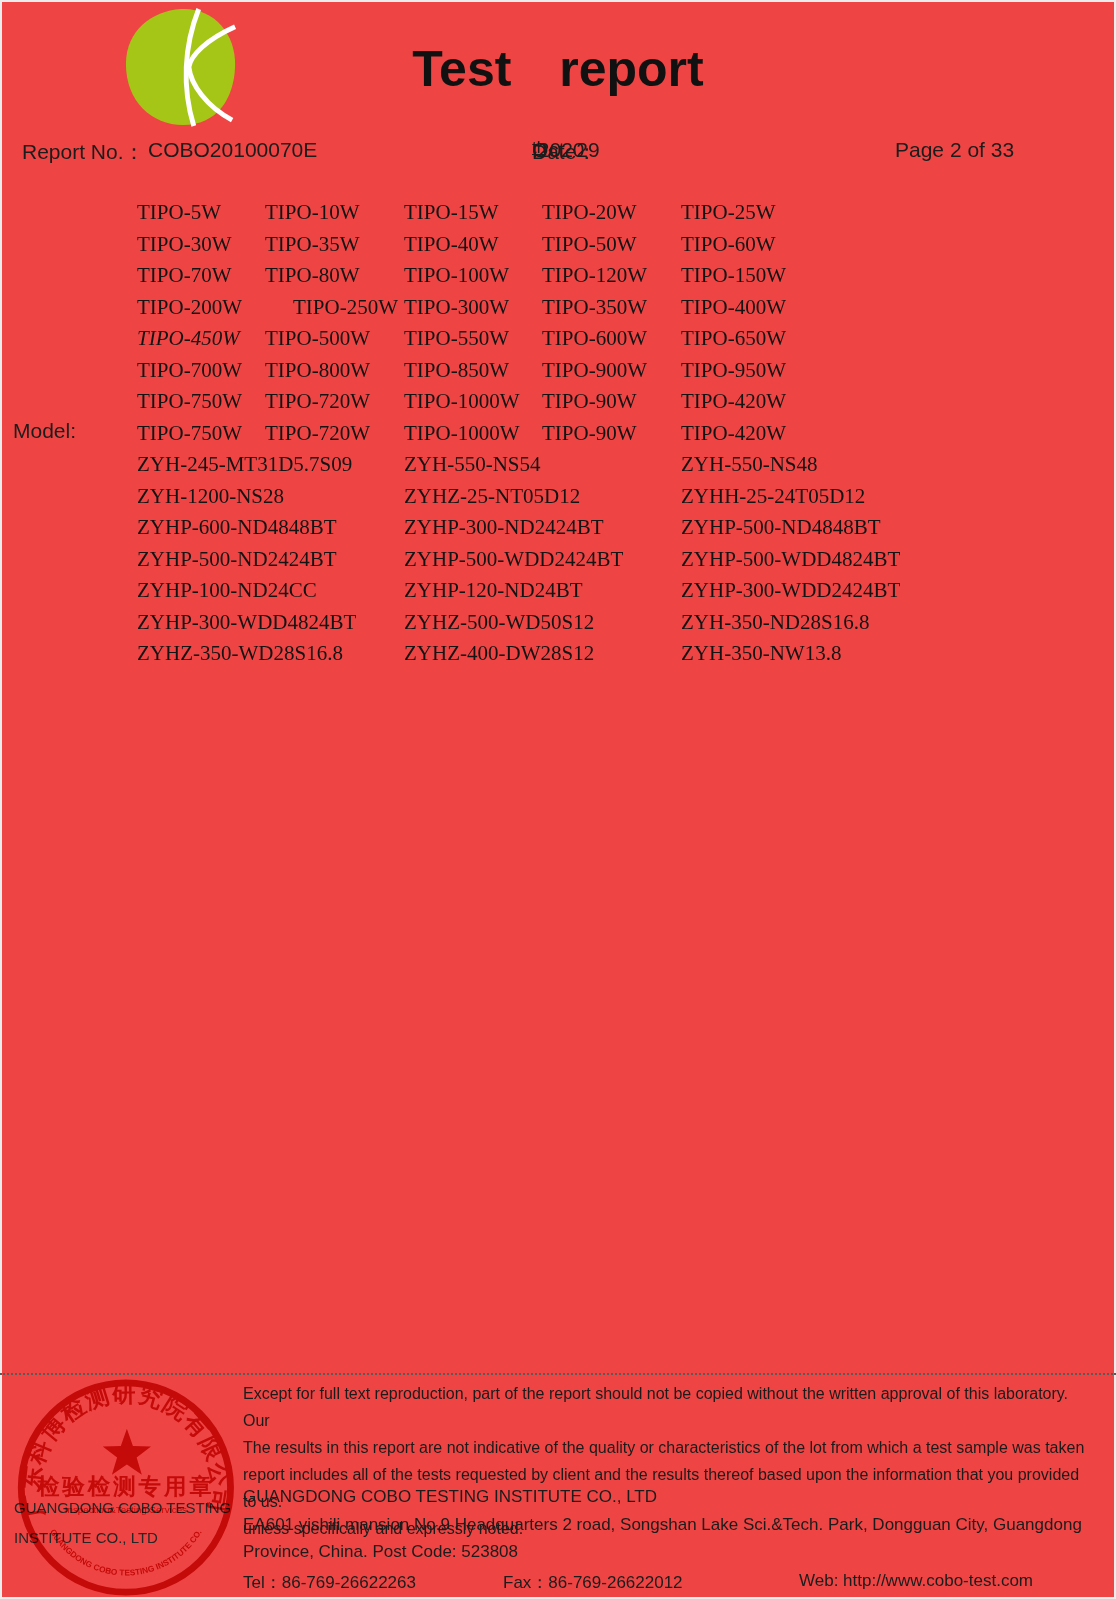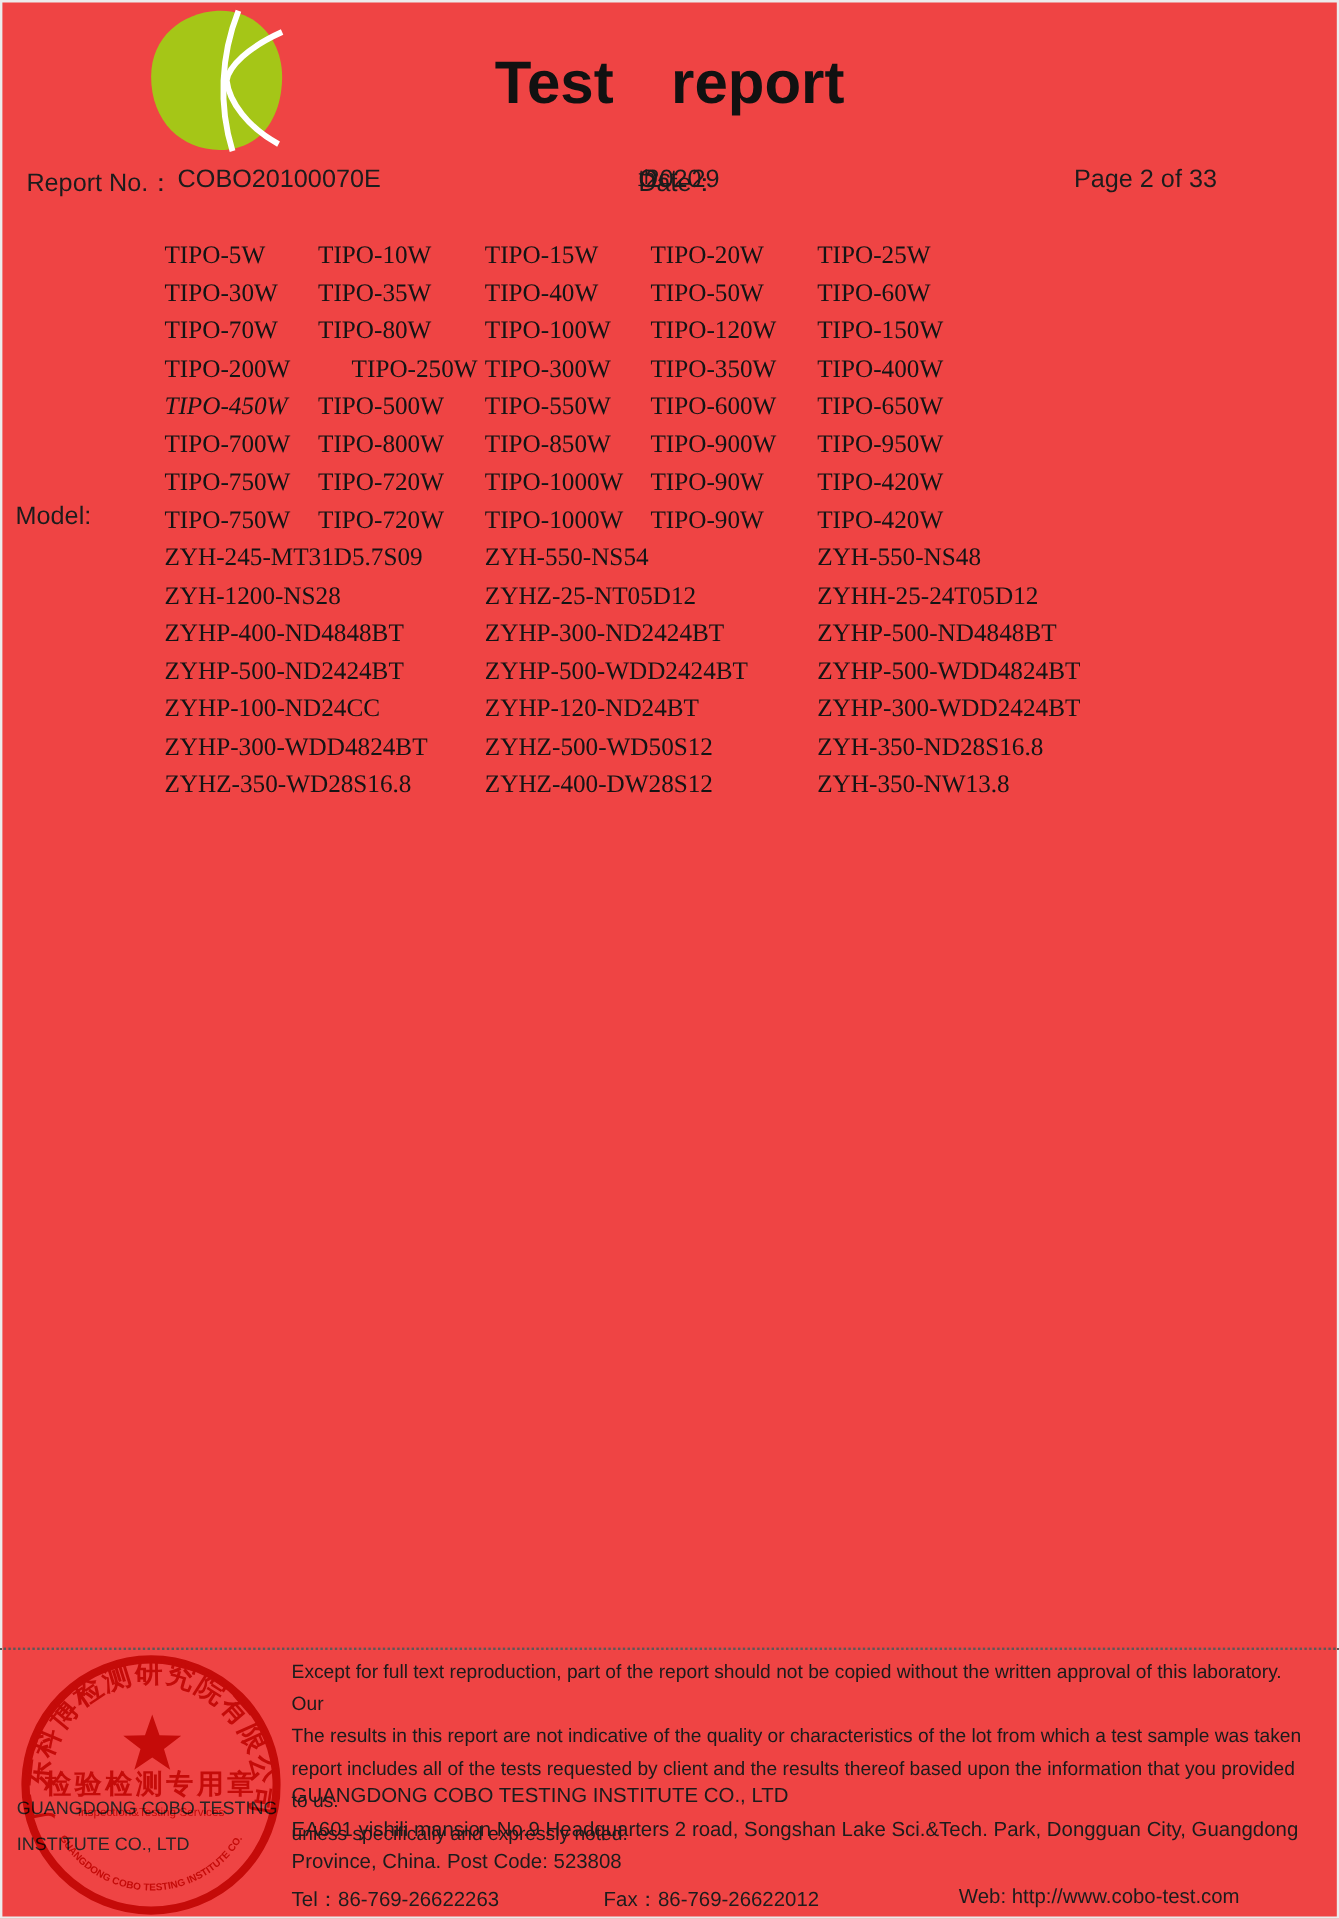--- a/index.html
+++ b/index.html
@@ -134,21 +134,21 @@
         <span class="model-cell" style="left: 137px;">ZYH-245-MT31D5.7S09</span>
         <span class="model-cell" style="left: 404px;">ZYH-550-NS54</span>
         <span class="model-cell" style="left: 681px;">ZYH-550-NS48</span>
       </div>
       <div class="model-row">
         <span class="model-cell" style="left: 137px;">ZYH-1200-NS28</span>
         <span class="model-cell" style="left: 404px;">ZYHZ-25-NT05D12</span>
         <span class="model-cell" style="left: 681px;">ZYHH-25-24T05D12</span>
       </div>
       <div class="model-row">
-        <span class="model-cell" style="left: 137px;">ZYHP-400-ND4848BT</span>
+        <span class="model-cell" style="left: 137px;">ZYHP-600-ND4848BT</span>
         <span class="model-cell" style="left: 404px;">ZYHP-300-ND2424BT</span>
         <span class="model-cell" style="left: 681px;">ZYHP-500-ND4848BT</span>
       </div>
       <div class="model-row">
         <span class="model-cell" style="left: 137px;">ZYHP-500-ND2424BT</span>
         <span class="model-cell" style="left: 404px;">ZYHP-500-WDD2424BT</span>
         <span class="model-cell" style="left: 681px;">ZYHP-500-WDD4824BT</span>
       </div>
       <div class="model-row">
         <span class="model-cell" style="left: 137px;">ZYHP-100-ND24CC</span>

